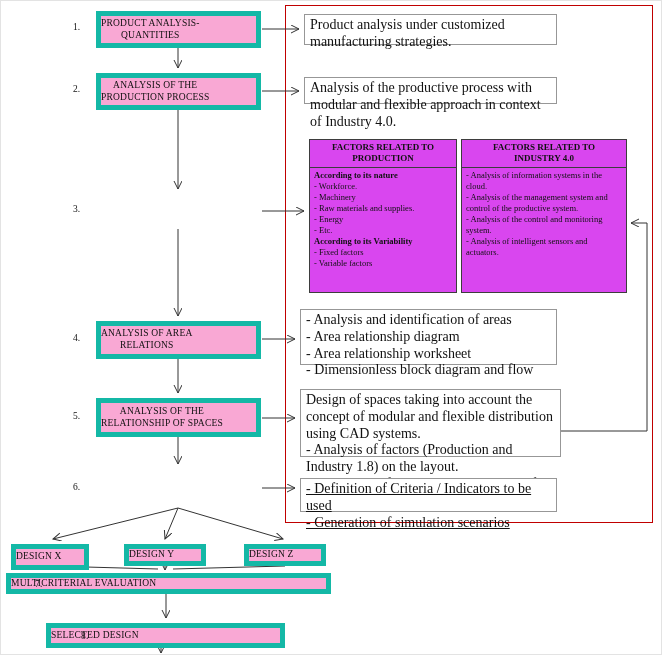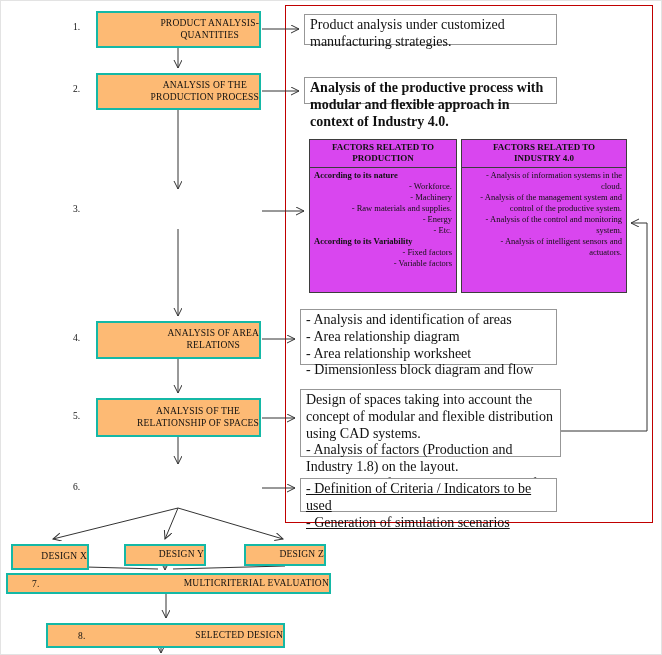--- a/index.html
+++ b/index.html
@@ -4,22 +4,22 @@
 <style>
   html,body { margin:0; padding:0; background:#fff; }
   .canvas {
     position:relative; width:662px; height:655px; background:#ffffff;
     font-family:"Liberation Serif","DejaVu Serif",serif; color:#111;
     border:1px solid #e3e3e3; box-sizing:border-box; overflow:hidden;
   }
   svg.connectors { position:absolute; left:0; top:0; width:662px; height:655px; z-index:1; pointer-events:none; }
   .red-frame { position:absolute; border:1px solid #C00000; background:transparent; z-index:0; }
   .flowbox {
-    position:absolute; border:2px solid #14b8a6; background:#fdba74; z-index:2;
-    display:flex; align-items:center; justify-content:flex-end; text-align:center;
+    position:absolute; border:5px solid #14b8a6; background:#f9a8d4; z-index:2;
+    display:flex; align-items:center; justify-content:flex-start; text-align:center;
     font-size:9.5px; letter-spacing:.2px; box-sizing:border-box;
   }
   .flowbox .label { white-space:pre-line; line-height:1.25; }
   .num { position:absolute; z-index:2; font-size:9.5px; }
   .innum { position:absolute; top:50%; transform:translateY(-50%); font-size:9.5px; }
   .note {
     position:absolute; border:1px solid #979797; background:#fff; z-index:2;
     font-size:14px; line-height:1.2; padding:2px 5px; box-sizing:border-box;
   }
   .note .ntext { white-space:pre-line; display:block; }
@@ -27,21 +27,21 @@
     position:absolute; border:1px solid #3d3d3d; background:#d946ef; z-index:2;
     display:flex; flex-direction:column; box-sizing:border-box;
   }
   .fhead {
     border-bottom:1px solid #3d3d3d; font-weight:bold; text-align:center;
     font-size:9px; line-height:1.25; padding:2px 2px; white-space:pre-line;
     display:flex; align-items:center; justify-content:center;
   }
   .fbody { flex:1; font-size:8.5px; line-height:1.3; padding:2px 4px; }
   .fbody .bh { font-weight:bold; }
-  .flines { white-space:pre-line;text-align:right; }
+  .flines { white-space:pre-line; }
 </style>
 </head>
 <body>
 
 <div class="canvas">
 
   <svg class="connectors" viewBox="0 0 662 655">
     <defs>
       <marker id="arw" markerWidth="12" markerHeight="12" refX="8" refY="4" orient="auto" markerUnits="userSpaceOnUse">
         <path d="M0,0 L8,4 L0,8" fill="none" stroke="#333333" stroke-width="1"></path>
@@ -98,21 +98,21 @@
 RELATIONS</span>
   </div>
   <div class="flowbox" style="left:95px; top:397px; width:165px; height:39px;">
     <span class="label">ANALYSIS OF THE
 RELATIONSHIP OF SPACES</span>
   </div>
 
   <div class="note" style="left:303px; top:13px;  width:253px; height:31px;">
     <span class="ntext">Product analysis under customized manufacturing strategies.</span>
   </div>
-  <div class="note" style="left:303px; top:76px;  width:253px; height:27px;font-weight:bold;">
+  <div class="note" style="left:303px; top:76px;  width:253px; height:27px;">
     <span class="ntext">Analysis of the productive process with modular and flexible approach in context of Industry 4.0.</span>
   </div>
   <div class="note" style="left:299px; top:308px; width:257px; height:56px;">
     <span class="ntext">- Analysis and identification of areas
 - Area relationship diagram
 - Area relationship worksheet
 - Dimensionless block diagram and flow</span>
   </div>
   <div class="note" style="left:299px; top:388px; width:261px; height:68px;">
     <span class="ntext">Design of spaces taking into account the concept of modular and flexible distribution using CAD systems.

